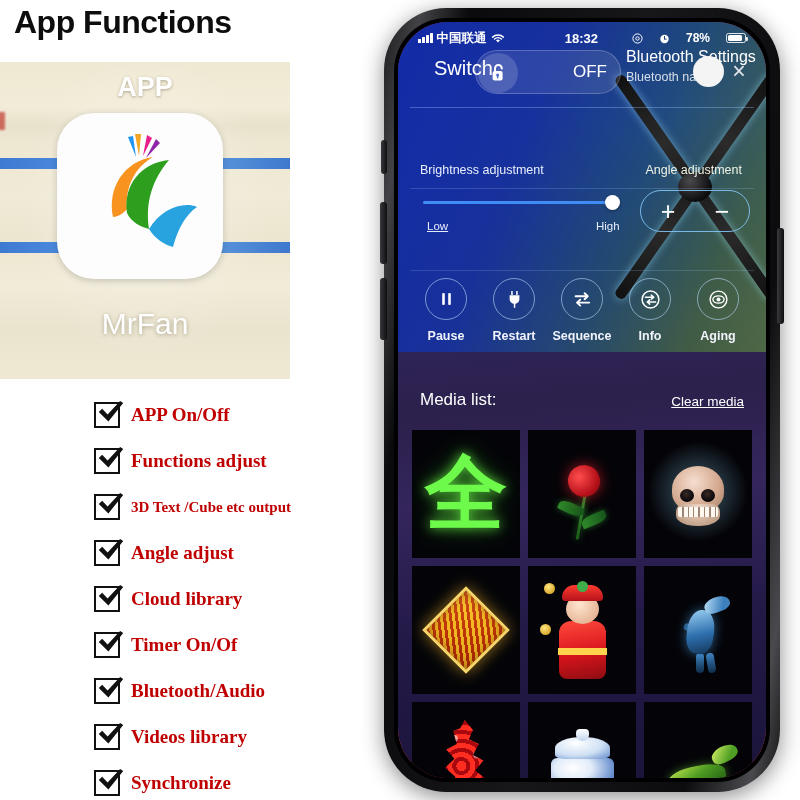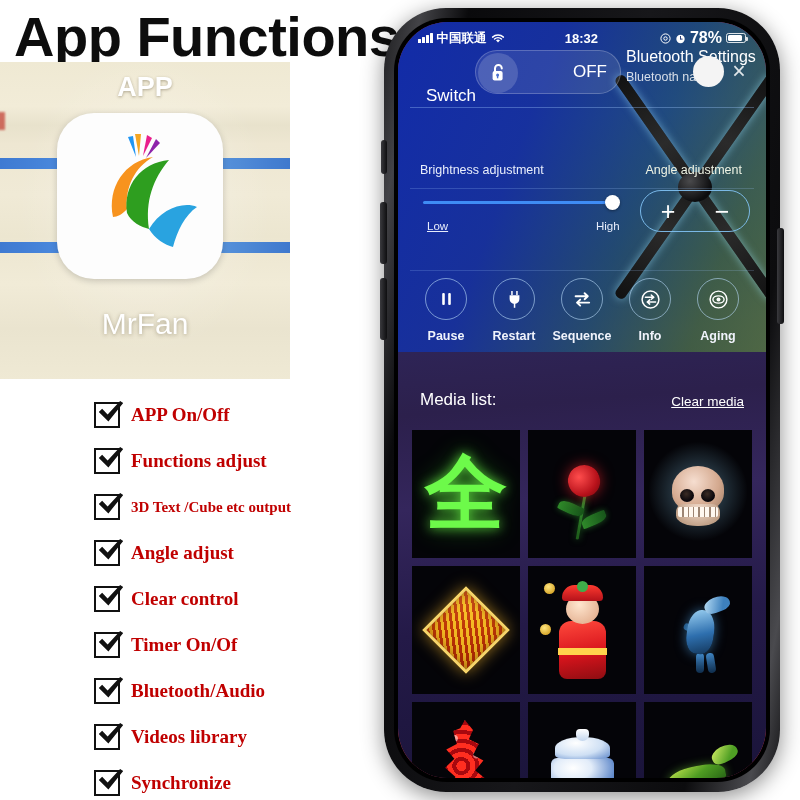--- a/index.html
+++ b/index.html
@@ -16,21 +16,21 @@
   
   #left-column {
     position: absolute;
     left: 0; top: 0;
     width: 400px; height: 800px;
   }
 
   #page-title {
     position: absolute;
     left: 14px; top: 4px;
-    font-size: 56px;
+    font-size: 32px;
     font-weight: bold;
     color: #0d0d0d;
     letter-spacing: -0.5px;
     font-family: "Liberation Sans", sans-serif;
     white-space: nowrap;
   }
 
   
   #app-photo {
     position: absolute;
@@ -236,40 +236,40 @@
   }
   #status-left { display: flex; align-items: center; gap: 4px; }
   #signal-bars { display: flex; align-items: flex-end; gap: 1.5px; height: 10px; }
   #signal-bars i { display:block; width: 2.5px; background: #fff; border-radius: .5px; }
   #signal-bars i:nth-child(1){ height: 4px; }
   #signal-bars i:nth-child(2){ height: 6px; }
   #signal-bars i:nth-child(3){ height: 8px; }
   #signal-bars i:nth-child(4){ height: 10px; }
   #carrier-name { font-size: 12.5px; }
   #status-time { position: absolute; left: 50%; transform: translateX(-52%); font-size: 13px; }
-  #status-right { margin-left: auto; display: flex; align-items: center; gap: 4px; font-size: 16px; }
+  #status-right { margin-left: auto; display: flex; align-items: center; gap: 16px; font-size: 12px; }
   #battery-shell {
     width: 20px; height: 10px;
     border: 1.3px solid rgba(255,255,255,.85);
     border-radius: 2.5px;
     position: relative;
   }
   #battery-shell::after {
     content:""; position:absolute; right:-3px; top: 2.5px;
     width: 1.8px; height: 4px; background: rgba(255,255,255,.85); border-radius: 0 1px 1px 0;
   }
   #battery-fill { position:absolute; left:1px; top:1px; bottom:1px; width: 78%; background:#fff; border-radius: 1.5px; }
 
   
   #header-row {
     position: absolute; left: 0; right: 0; top: 24px;
     height: 52px;
     color: #fff;
   }
-  #switch-label { position: absolute; left: 28px; top: 11px; font-size: 17px; margin-top: 29px; }
+  #switch-label { position: absolute; left: 36px; top: 11px; font-size: 20px; }
   #switch-toggle {
     position: absolute; left: 77px; top: 4px;
     width: 146px; height: 44px;
     border-radius: 22px;
     background: rgba(255,255,255,.10);
     border: 1px solid rgba(255,255,255,.22);
   }
   #lock-knob {
     position: absolute; left: 2px; top: 2px;
     width: 40px; height: 40px; border-radius: 50%;
@@ -595,21 +595,21 @@
     <div class="check-row">
       <div class="checkbox"></div>
       <div class="check-label small">3D Text /Cube etc output</div>
     </div>
     <div class="check-row">
       <div class="checkbox"></div>
       <div class="check-label">Angle adjust</div>
     </div>
     <div class="check-row">
       <div class="checkbox"></div>
-      <div class="check-label">Clear control</div>
+      <div class="check-label">Cloud library</div>
     </div>
     <div class="check-row">
       <div class="checkbox"></div>
       <div class="check-label">Timer On/Of</div>
     </div>
     <div class="check-row">
       <div class="checkbox"></div>
       <div class="check-label">Bluetooth/Audio</div>
     </div>
     <div class="check-row">

